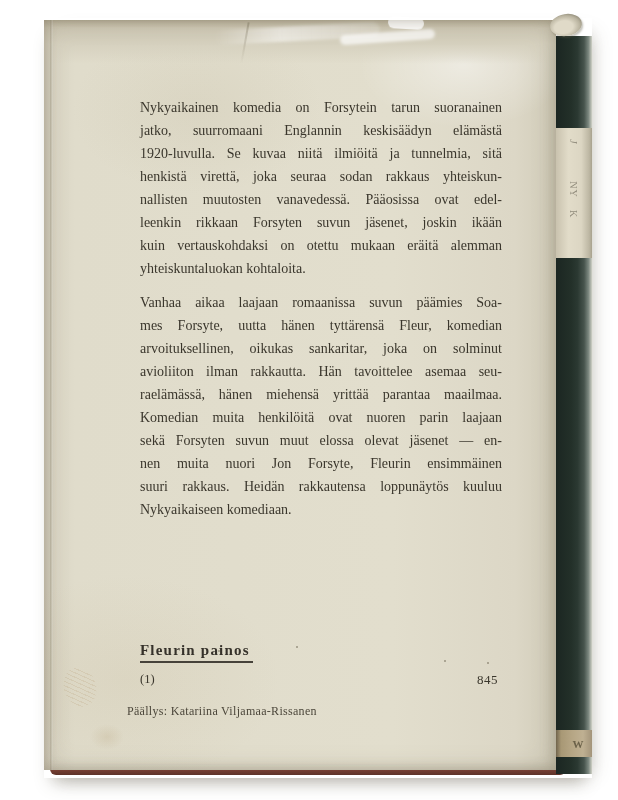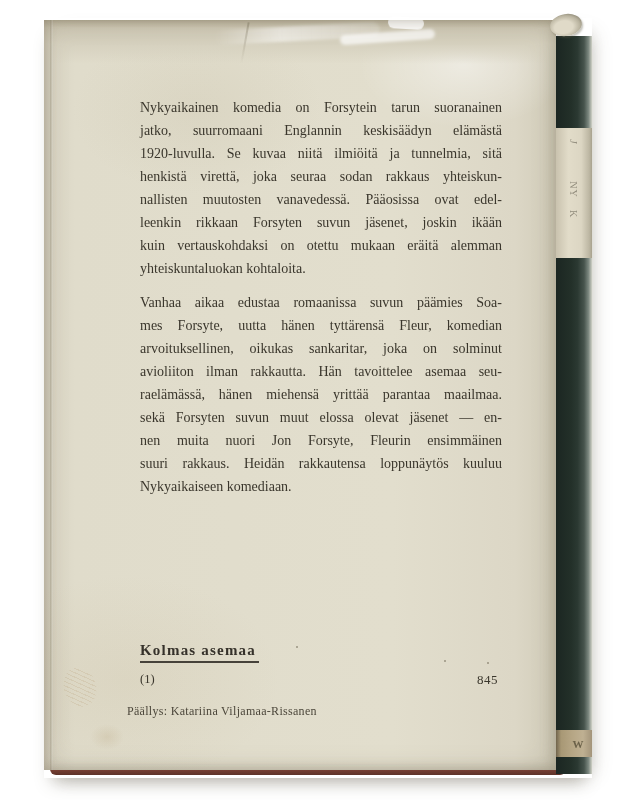--- a/index.html
+++ b/index.html
@@ -141,33 +141,34 @@
             <div class="line">Nykyaikainen komedia on Forsytein tarun suoranainen</div>
             <div class="line">jatko, suurromaani Englannin keskisäädyn elämästä</div>
             <div class="line">1920-luvulla. Se kuvaa niitä ilmiöitä ja tunnelmia, sitä</div>
             <div class="line">henkistä virettä, joka seuraa sodan rakkaus yhteiskun-</div>
             <div class="line">nallisten muutosten vanavedessä. Pääosissa ovat edel-</div>
             <div class="line">leenkin rikkaan Forsyten suvun jäsenet, joskin ikään</div>
             <div class="line">kuin vertauskohdaksi on otettu mukaan eräitä alemman</div>
             <div class="line last">yhteiskuntaluokan kohtaloita.</div>
           </div>
           <div class="para">
-            <div class="line">Vanhaa aikaa edustaa romaanissa suvun päämies Soa-</div>
+            <div class="line">Vanhaa aikaa laajaan romaanissa suvun päämies Soa-</div>
             <div class="line">mes Forsyte, uutta hänen tyttärensä Fleur, komedian</div>
             <div class="line">arvoituksellinen, oikukas sankaritar, joka on solminut</div>
             <div class="line">avioliiton ilman rakkautta. Hän tavoittelee asemaa seu-</div>
             <div class="line">raelämässä, hänen miehensä yrittää parantaa maailmaa.</div>
+            <div class="line">Komedian muita henkilöitä ovat nuoren parin laajaan</div>
             <div class="line">sekä Forsyten suvun muut elossa olevat jäsenet — en-</div>
             <div class="line">nen muita nuori Jon Forsyte, Fleurin ensimmäinen</div>
             <div class="line">suuri rakkaus. Heidän rakkautensa loppunäytös kuuluu</div>
             <div class="line last">Nykyaikaiseen komediaan.</div>
           </div>
         </div>
 
-      <div class="edition">Kolmas asemaa</div>
+      <div class="edition">Fleurin painos</div>
 
       <div class="codes">
         <span class="code-left">(1)</span>
         <span class="code-right">845</span>
       </div>
 
       <div class="credit">Päällys: Katariina Viljamaa-Rissanen</div>
 
       <div class="inner-shade"></div>
     </div>

